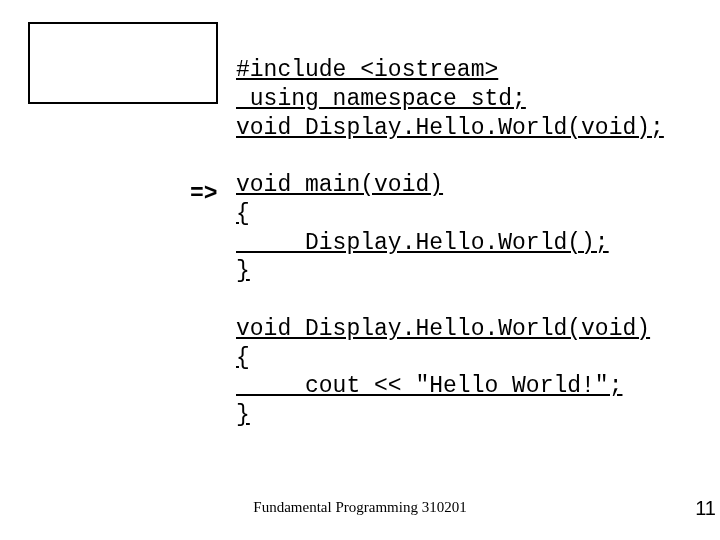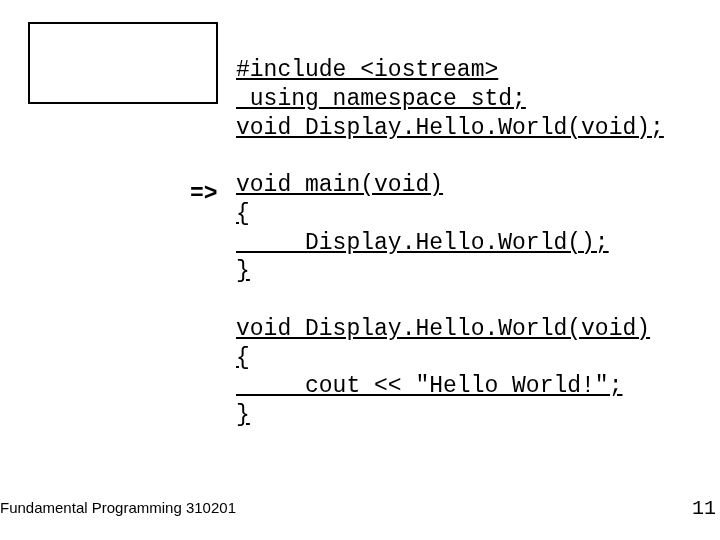--- a/index.html
+++ b/index.html
@@ -30,28 +30,29 @@
     left: 190px;
     font-family: "Courier New", monospace;
     font-size: 23px;
     font-weight: bold;
   }
   .footer {
     position: absolute;
     bottom: 24px;
     left: 0;
     width: 100%;
-    font-family: Liberation Sans, sans-serif;
+    font-family: Liberation Serif, serif;
     font-size: 15px;
+    text-align: center;
   }
   .pagenum {
     position: absolute;
     bottom: 20px;
     right: 4px;
-    font-family: Liberation Mono, monospace;
+    font-family: Liberation Sans, sans-serif;
     font-size: 20px;
   }
 </style>
 </head>
 <body>
 
 <div class="slide">
 
   <div class="box"></div>
 

